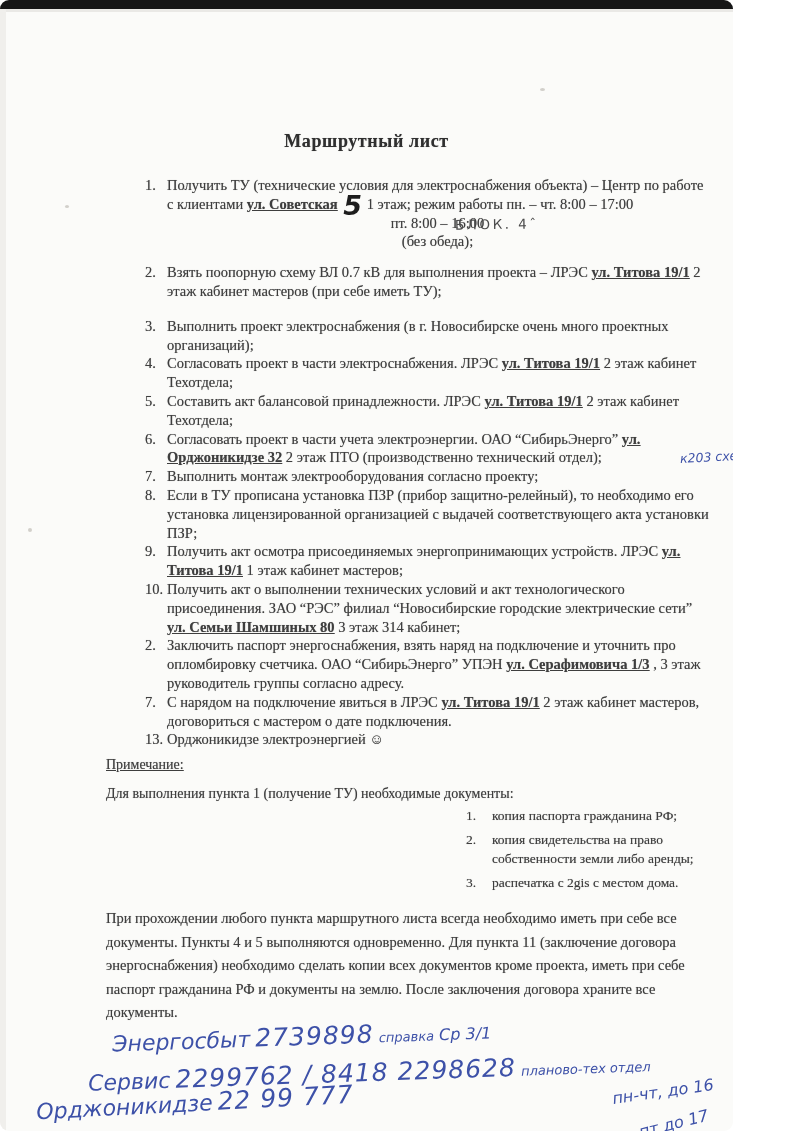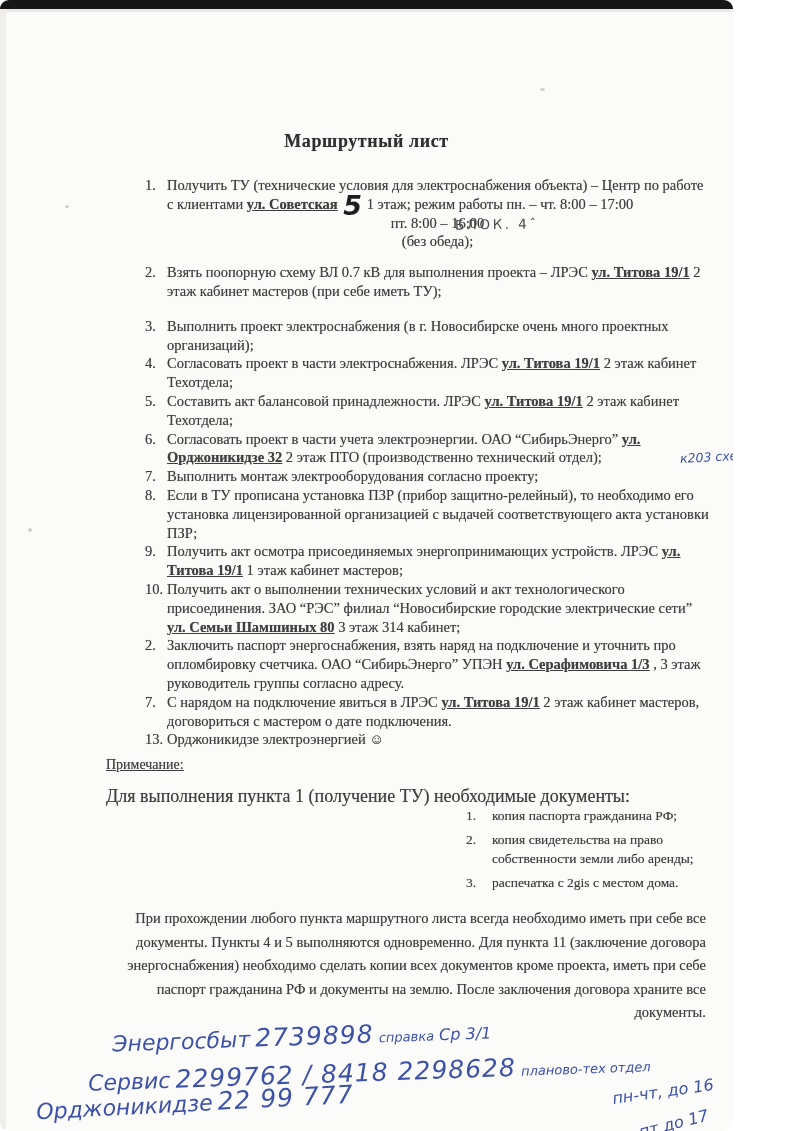--- a/index.html
+++ b/index.html
@@ -30,26 +30,26 @@
   .gap2{margin-bottom:16px;}
   .seg-bu{font-weight:bold;text-decoration:underline;}
   .seg-hand5{
     font-family:"DejaVu Sans", sans-serif;font-weight:bold;font-style:italic;
     font-size:27px;line-height:10px;vertical-align:-6px;color:#1d1d1d;
     letter-spacing:-1px;margin:0 2px;text-shadow:none;
   }
   .right-line{text-align:center;padding-right:4px;}
 
   .note-heading{position:absolute;top:757px;left:106px;font-size:14px;text-decoration:underline;}
-  .note-intro{position:absolute;top:786px;left:106px;font-size:18px;}
+  .note-intro{position:absolute;top:786px;left:106px;font-size:14px;}
   .docs{position:absolute;top:806px;left:466px;width:240px;font-size:13.5px;line-height:19px;}
   .doc-item{position:relative;padding-left:26px;margin-bottom:5px;}
   .doc-item .num{position:absolute;left:0;top:0;}
 
-  .footer{position:absolute;top:907px;left:106px;width:600px;font-size:14.5px;line-height:23.5px;text-align:right;}
+  .footer{position:absolute;top:907px;left:106px;width:600px;font-size:14.5px;line-height:23.5px;}
 
   
   .hw{
     position:absolute;font-family:"DejaVu Sans", sans-serif;font-style:italic;
     color:#3d51a8;white-space:nowrap;
   }
   .hw-blok{
     position:absolute;top:216px;left:455px;
     font-family:"DejaVu Sans", sans-serif;color:#4b4b4b;
     font-size:13.5px;letter-spacing:2.5px;transform:rotate(-1deg);

